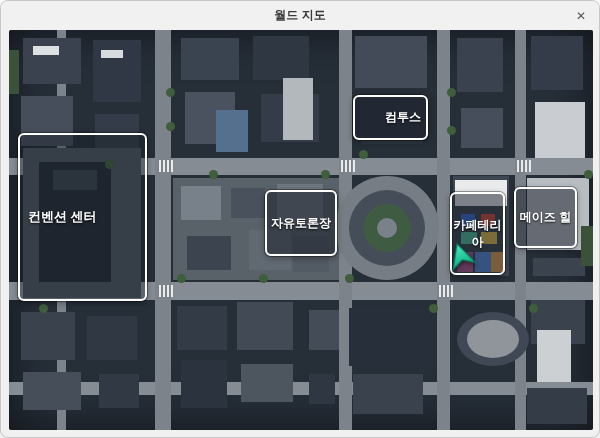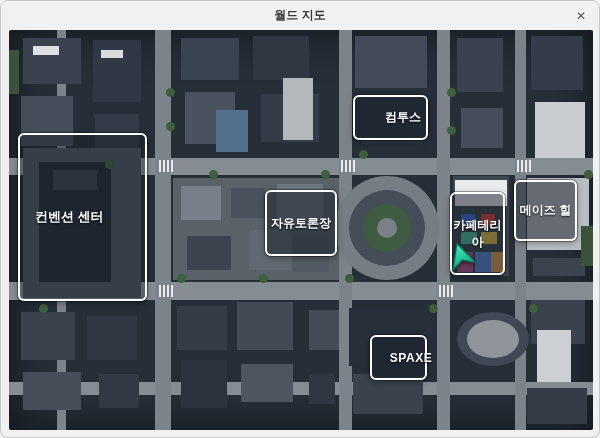--- a/index.html
+++ b/index.html
@@ -30,25 +30,25 @@
     border:2px solid #ffffff;border-radius:6px;
     background:rgba(20,26,36,.5);
     color:#ffffff;font-weight:bold;font-size:12px;
     display:flex;align-items:center;justify-content:center;text-align:center;
     text-shadow:0 1px 2px rgba(0,0,0,.85);
     box-shadow:0 0 0 1px rgba(0,0,0,.35), 0 2px 6px rgba(0,0,0,.35);
     z-index:5;cursor:pointer;box-sizing:border-box;padding:2px;
   }
   .loc.solid{background:rgba(33,39,50,.92);padding-left:27px;}
   #loc-com2us{left:344px;top:65px;width:75px;height:45px;}
-  #loc-convention{left:9px;top:103px;width:129px;height:168px;justify-content:flex-start;padding-left:15px;font-size:13px;background:rgba(16,22,32,.35);}
+  #loc-convention{left:9px;top:103px;width:129px;height:168px;justify-content:flex-start;padding-left:8px;font-size:13px;background:rgba(16,22,32,.35);}
   #loc-cafeteria{left:188px;top:155px;width:65px;height:91px;}
   #loc-free{left:256px;top:160px;width:72px;height:66px;}
   #loc-play{left:441px;top:162px;width:55px;height:83px;}
-  #loc-maze{left:505px;top:150px;width:63px;height:61px;}
+  #loc-maze{left:505px;top:157px;width:63px;height:61px;}
   #loc-spaxe{left:361px;top:305px;width:57px;height:45px;letter-spacing:.5px;}
   .marker{
     left:438px;top:212px;width:28px;height:28px;z-index:6;
     transform:rotate(-18deg);
     filter:drop-shadow(0 2px 2px rgba(0,0,0,.5));
   }
 </style>
 </head>
 <body>
 
@@ -179,23 +179,20 @@
     </div>
     <div class="loc" id="loc-free">
       <span>자유토론장</span>
     </div>
     <div class="loc" id="loc-play">
       <span>카페테리아</span>
     </div>
     <div class="loc" id="loc-maze">
       <span>메이즈 힐</span>
     </div>
-    <div class="loc solid" id="loc-spaxe">
-      <span>SPAXE</span>
-    </div>
 
     <div class="marker">
       <svg width="28" height="28" viewBox="0 0 24 24">
         <defs>
           <linearGradient id="mg" x1="0" y1="0" x2="0" y2="1">
             <stop offset="0" stop-color="#49f0c0"></stop>
             <stop offset="1" stop-color="#0fae85"></stop>
           </linearGradient>
         </defs>
         <path d="M12 1 L22 21 L12 15.5 L2 21 Z" fill="url(#mg)" stroke="#0a7a5e" stroke-width="1"></path>

